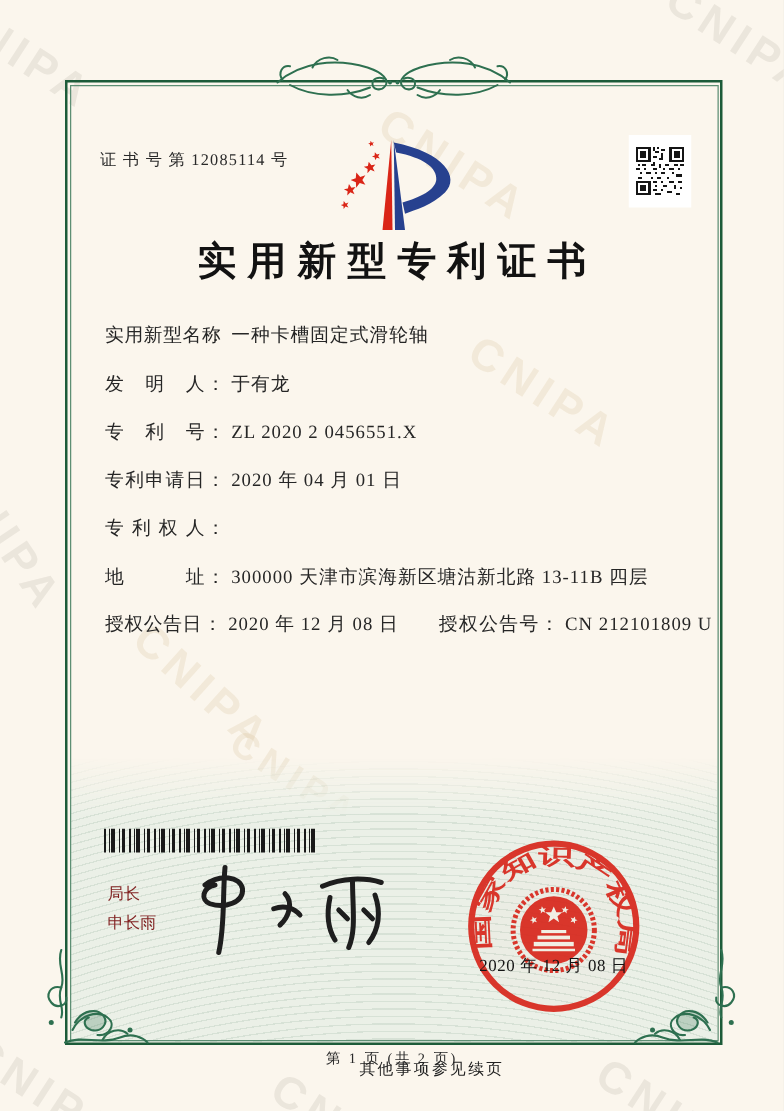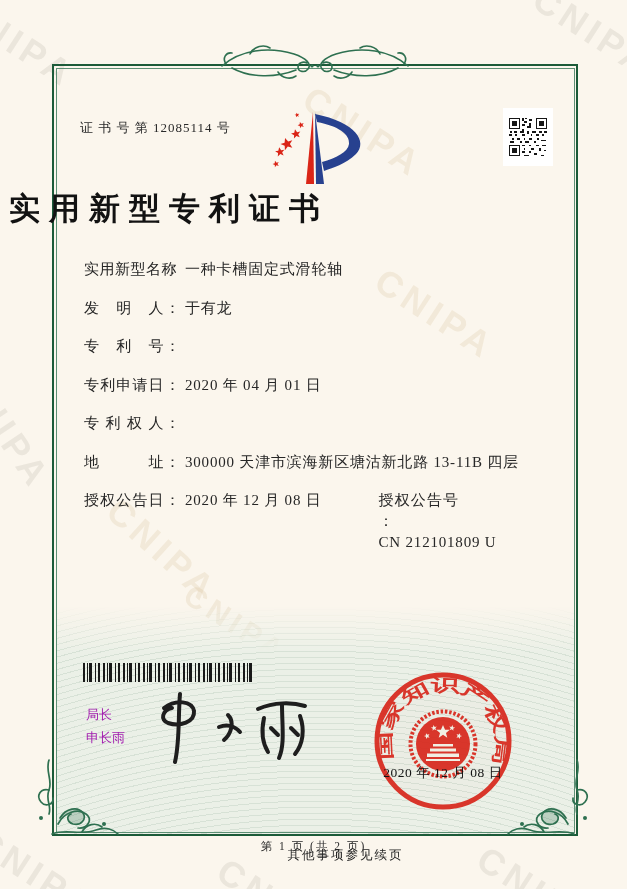--- a/index.html
+++ b/index.html
@@ -32,36 +32,36 @@
   .border-inner{position:absolute;inset:1.5px;border:1px solid #5d8f74;}
   .orn{position:absolute;z-index:4;pointer-events:none;}
   .orn.top{left:220px;top:42px;}
   .orn.bl{left:36px;top:756px;}
   .orn.br{left:506px;top:756px;}
   
   .cert-no{position:absolute;left:80px;top:103px;font-size:13px;letter-spacing:1px;color:#2a2a2a;z-index:5;margin-top:16px;}
   .qrbox{position:absolute;left:503px;top:108px;width:50px;height:58px;background:#fff;z-index:5;
          display:flex;align-items:center;justify-content:center;}
   .logo{position:absolute;left:256px;top:102px;z-index:5;}
-  .title{position:absolute;left:0;top:188px;width:100%;font-size:31px;font-weight:bold;
+  .title{position:absolute;left:0;top:188px;width:100%;text-align:center;font-size:31px;font-weight:bold;
          letter-spacing:9px;text-indent:9px;color:#121212;z-index:5;}
   .fields{position:absolute;left:84px;top:259px;width:470px;z-index:5;color:#262626;}
   .frow{display:flex;align-items:baseline;font-size:15px;line-height:21px;margin-bottom:17.5px;white-space:nowrap;}
   .flabel{display:inline-block;width:80px;text-align:justify;text-align-last:justify;letter-spacing:0.5px;}
   .colon{margin:0 5px 0 1px;}
   .fvalue{letter-spacing:0.8px;}
-  .grant{display:flex;align-items:baseline;margin-left:56px;flex-direction:column;}
+  .grant{display:flex;align-items:baseline;margin-left:32px;}
   .paras{position:absolute;left:78px;top:513px;width:474px;z-index:5;color:#262626;
          font-size:13.2px;line-height:21.5px;text-align:justify;}
   .paras p{margin:0;text-indent:2em;}
   .barcode{position:absolute;left:83px;top:663px;width:170px;height:19px;z-index:5;
     background-image:repeating-linear-gradient(90deg,#191919 0 2px,transparent 2px 4px,#191919 4px 5px,
       transparent 5px 6px,#191919 6px 9px,transparent 9px 12px,#191919 12px 13px,transparent 13px 15px,
       #191919 15px 17px,transparent 17px 20px);}
-  .sig-labels{position:absolute;left:86px;top:703px;z-index:5;font-size:13px;line-height:23px;color:#a21caf;}
+  .sig-labels{position:absolute;left:86px;top:703px;z-index:5;font-size:13px;line-height:23px;color:#7f1d1d;}
   .sig-svg{position:absolute;left:142px;top:682px;z-index:5;}
   .seal{position:absolute;left:370px;top:668px;width:146px;height:146px;z-index:6;opacity:0.93;}
   .seal-date{position:absolute;left:370px;top:764px;width:146px;text-align:center;z-index:7;
              font-size:13.5px;letter-spacing:0.5px;color:#141414;}
   .page-num{position:absolute;left:0;top:839px;width:100%;text-align:center;z-index:5;
             font-size:11.5px;letter-spacing:2px;color:#2a2a2a;}
   .note{position:absolute;left:0;top:847px;width:100%;text-align:center;z-index:5;
         font-size:12.5px;letter-spacing:2px;color:#222;margin-left:32px;}
 </style>
 </head>
@@ -153,20 +153,21 @@
         <span class="fvalue">一种卡槽固定式滑轮轴</span>
     </div>
     <div class="frow">
       <span class="flabel">发明人</span>
         <span class="colon">：</span>
         <span class="fvalue">于有龙</span>
     </div>
     <div class="frow">
       <span class="flabel">专利号</span>
         <span class="colon">：</span>
+        <span class="fvalue">ZL 2020 2 0456551.X</span>
     </div>
     <div class="frow">
       <span class="flabel">专利申请日</span>
         <span class="colon">：</span>
         <span class="fvalue">2020 年 04 月 01 日</span>
     </div>
     <div class="frow">
       <span class="flabel">专利权人</span>
         <span class="colon">：</span>
     </div>

